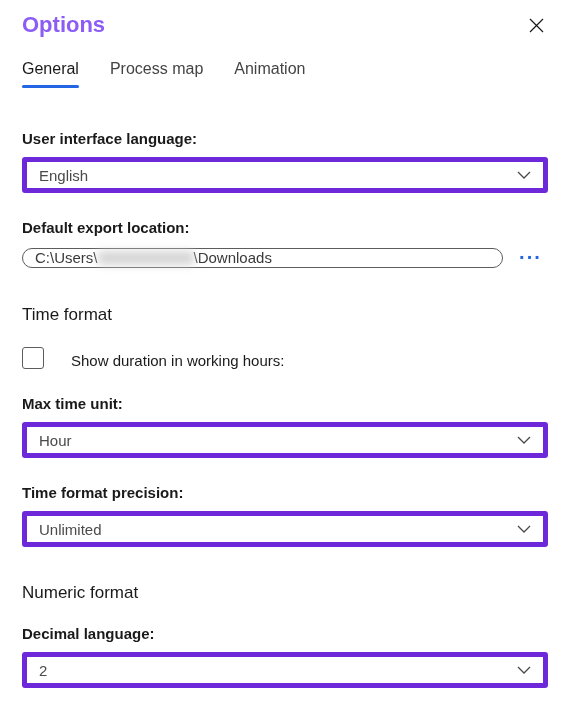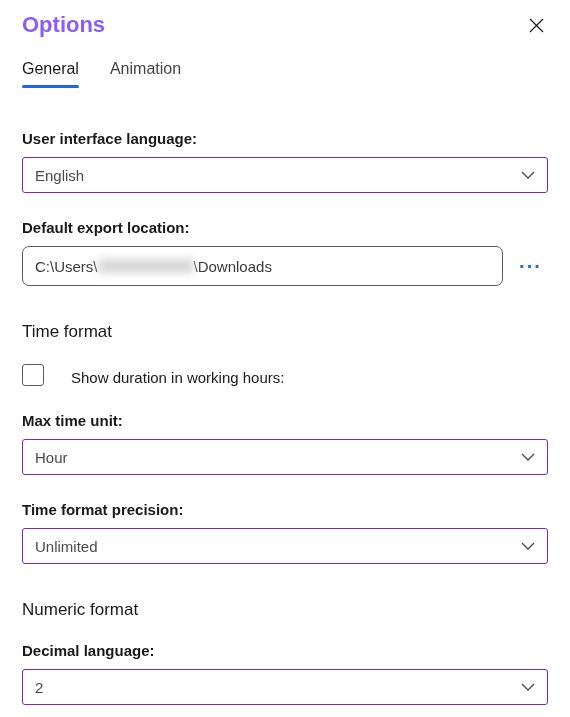--- a/index.html
+++ b/index.html
@@ -72,21 +72,21 @@
     }
     .section-title {
       font-size: 17px;
       font-weight: 400;
       color: #1a1a1a;
       margin-top: 36px;
       margin-bottom: 22px;
     }
     .dropdown {
       width: 100%;
-      border: 1px solid #6d28d9;
+      border: 5px solid #6d28d9;
       border-radius: 3px;
       padding: 8px 12px;
       font-size: 15px;
       color: #4a4a4a;
       background: #fff;
       display: flex;
       align-items: center;
       justify-content: space-between;
       cursor: pointer;
       height: 36px;
@@ -100,26 +100,26 @@
       margin-bottom: 26px;
     }
     .export-row {
       display: flex;
       align-items: center;
       gap: 10px;
     }
     .text-input {
       flex: 1;
       border: 1px solid #5c5c5c;
-      border-radius: 7px;
+      border-radius: 15px;
       padding: 8px 12px;
       font-size: 15px;
       color: #3a3a3a;
       background: #fff;
-      height: 40px;
+      height: 20px;
       display: flex;
       align-items: center;
       cursor: text;
       position: relative;
     }
     .redacted {
       display: inline-block;
       background: #d6d6d6;
       filter: blur(4px);
       border-radius: 3px;
@@ -162,20 +162,21 @@
   <div class="title">Options</div>
   <div class="close-btn">
     <svg width="15" height="15" viewBox="0 0 15 15">
         <path d="M1 1 L14 14 M14 1 L1 14" stroke="#1a1a1a" stroke-width="1.2" fill="none"></path>
       </svg>
   </div>
 </div>
 
 <div class="tabs">
   <div class="tab active">General</div>
+  <div class="tab">Process map</div>
   <div class="tab">Animation</div>
 </div>
 
 <div class="field-group">
   <label class="label">User interface language:</label>
   <div class="dropdown">
     <span>English</span>
     <span class="chevron">
       <svg width="14" height="8" viewBox="0 0 14 8">
           <path d="M1 1 L7 7 L13 1" stroke="#4a4a4a" stroke-width="1.3" fill="none"></path>

